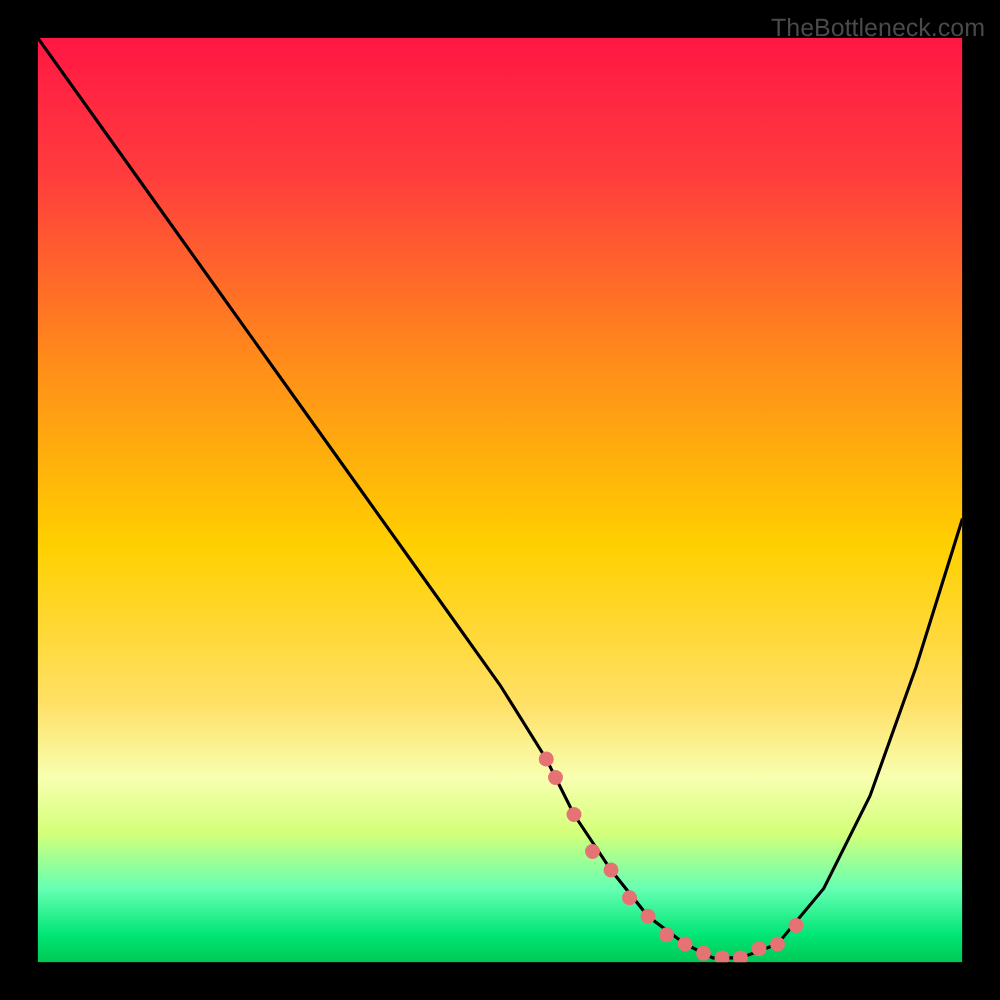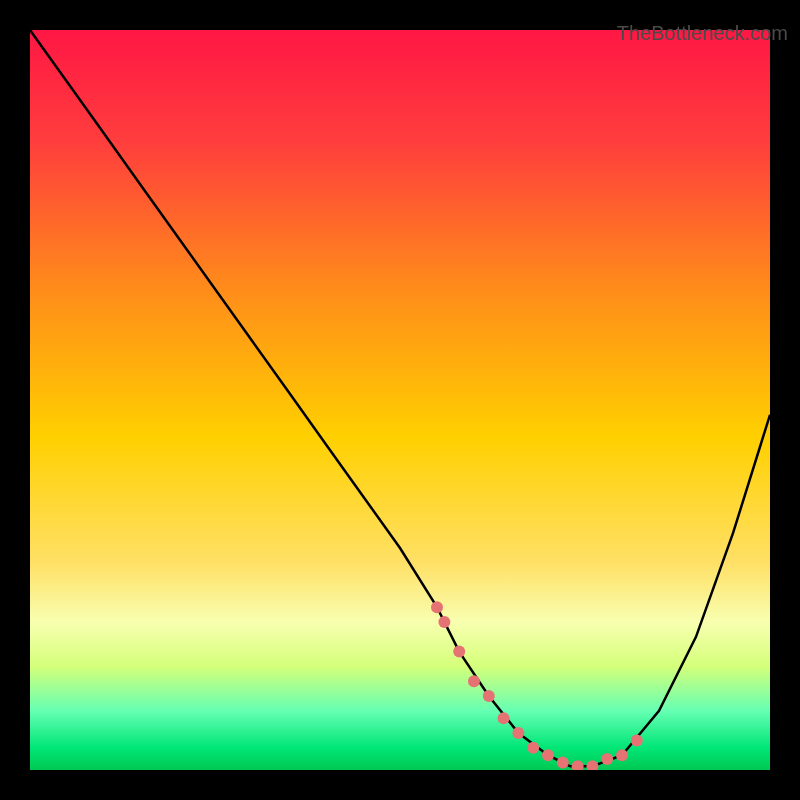--- a/index.html
+++ b/index.html
@@ -1,19 +1,19 @@
 <!DOCTYPE html>
 <html><head>
 <meta charset="utf-8">
 <style>
   * { margin: 0; padding: 0; box-sizing: border-box; }
   body { width: 800px; height: 800px; background: #000; position: relative; font-family: Arial, sans-serif; }
   .watermark {
     position: absolute;
-    top: 22px;
+    top: 12px;
     right: 12px;
     color: #4a4a4a;
     font-size: 20px;
     font-weight: 500;
     z-index: 10;
   }
   .plot-area {
     position: absolute;
     left: 30px;
     top: 30px;

